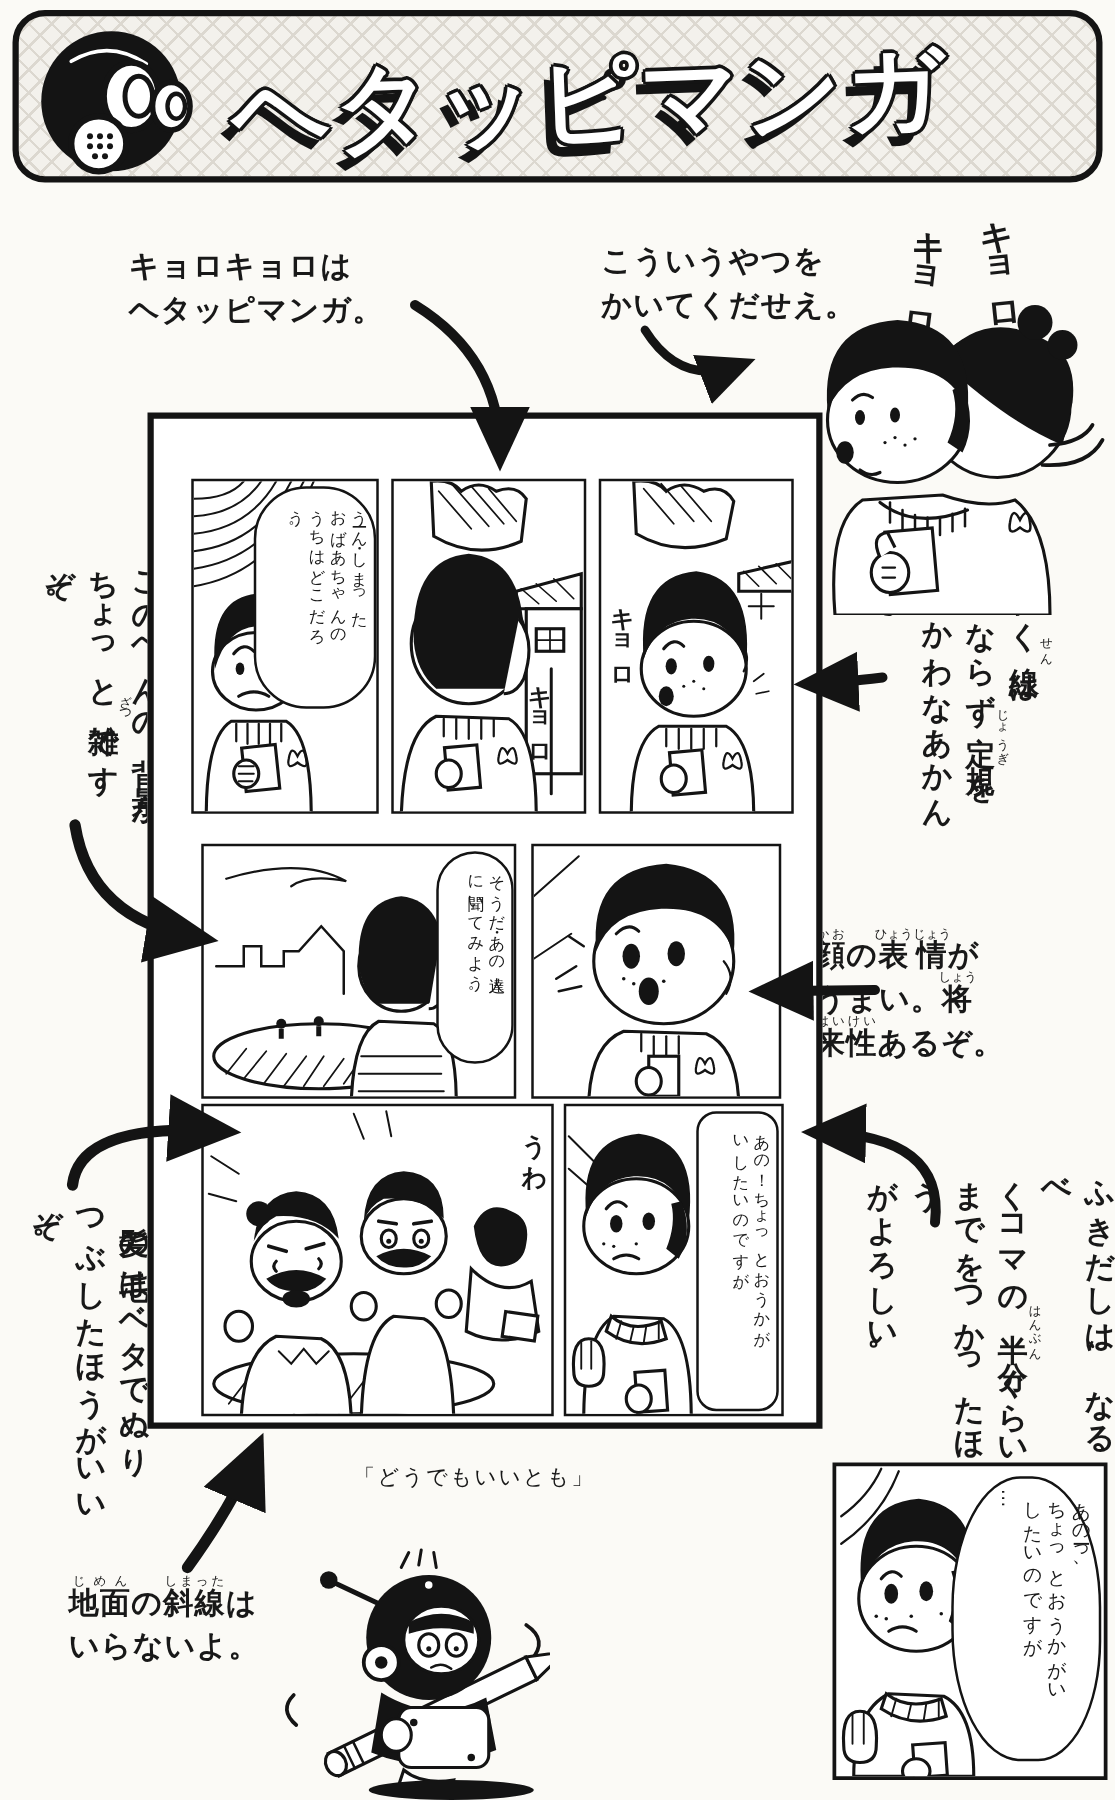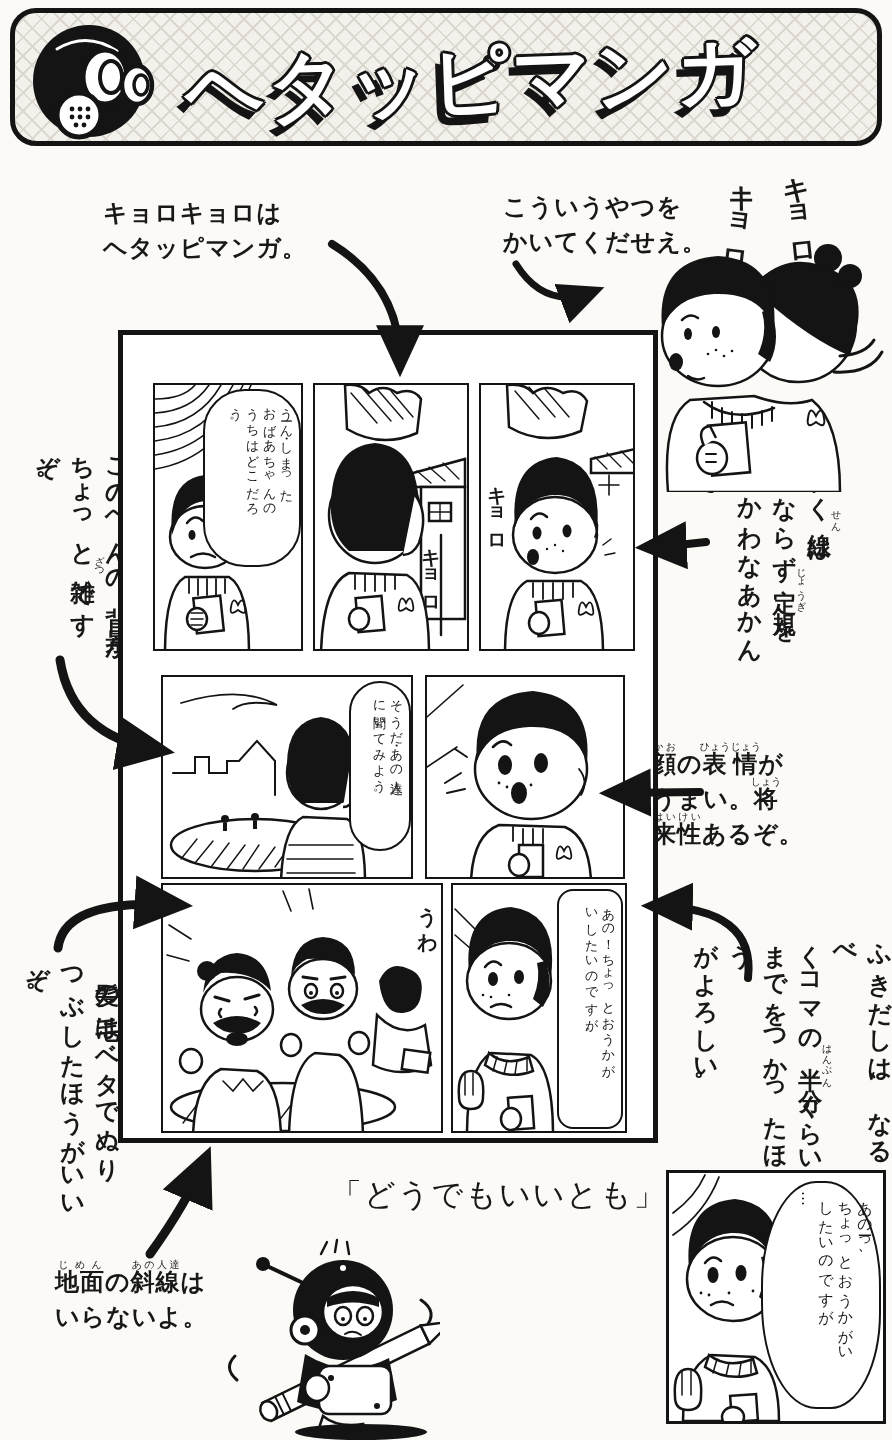--- a/index.html
+++ b/index.html
@@ -43,21 +43,21 @@
   .sidepanel { left:666px; top:1170px; width:220px; height:254px; border:3.5px solid #141414; background:#fff; overflow:hidden; }
 
   .bubble {
     position:absolute; background:#fff; border:2.5px solid #141414;
     white-space:pre-line; writing-mode:vertical-rl; text-orientation:mixed;
     line-height:1.3; padding:8px 5px; letter-spacing:1px;
   }
   .cloud { border-radius:42px; }
   .round { border-radius:46% 46% 42% 46%; }
 
-  .credit { font-size:31px; letter-spacing:2px; line-height:1.7;margin-left:48px; }
+  .credit { font-size:17px; letter-spacing:2px; line-height:1.7; }
   .credit .l2 { margin-left:56px; }
 
   svg .ln { stroke:#141414; stroke-width:2.5; fill:none; stroke-linecap:round; }
   svg .fw { fill:#fff; stroke:#141414; stroke-width:2.5; }
   svg .fb { fill:#141414; stroke:none; }
   .arrows { pointer-events:none; left:0; top:0; }
 </style>
 </head>
 <body>
 
@@ -79,41 +79,41 @@
         <circle cx="61" cy="98" r="2.4"></circle>
       <circle cx="49" cy="106" r="2.4"></circle>
         <circle cx="57" cy="106" r="2.4"></circle>
     </g>
   </svg>
   <div class="masthead-title">ヘタッピマンガ</div>
 </div>
 
 <div class="abs note" style="left:103px; top:196px;">キョロキョロは
 ヘタッピマンガ。</div>
-<div class="abs note" style="left:503px; top:192px;font-family:Liberation Mono, monospace;">こういうやつを
+<div class="abs note" style="left:481px; top:192px;">こういうやつを
 かいてくだせえ。</div>
 
 <div class="abs sfx" style="left:722px; top:166px; font-size:27px; transform:rotate(7deg);">キョロ</div>
 <div class="abs sfx" style="left:780px; top:158px; font-size:27px; transform:rotate(-6deg);">キョロ</div>
 
 <div class="abs note v" style="left:30px;  top:440px; height:235px;">このへんの<ruby>背景<rt>はいけい</rt></ruby>が
 ちょっと<ruby>雑<rt>ざつ</rt></ruby>ですぞ。</div>
 <div class="abs note v" style="left:697px; top:452px; height:230px;">わく<ruby>線<rt>せん</rt></ruby>は
 かならず<ruby>定規<rt>じょうぎ</rt></ruby>を
 つかわなあかんよ。</div>
 <div class="abs note" style="left:652px; top:742px; width:200px;"><ruby>顔<rt>かお</rt></ruby>の<ruby>表情<rt>ひょうじょう</rt></ruby>が
 うまい。<ruby>将<rt>しょう</rt></ruby>
 <ruby>来性<rt>はいけい</rt></ruby>あるぞ。</div>
 <div class="abs note v" style="left:688px; top:928px; height:240px;">ふきだしは、なるべ
 くコマの<ruby>半分<rt>はんぶん</rt></ruby>ぐらい
 までをつかったほう
 がよろしい。</div>
 <div class="abs note v" style="left:20px;  top:952px; height:280px;"><ruby>髪<rt>かみ</rt></ruby>の<ruby>毛<rt>け</rt></ruby>はベタでぬり
 つぶしたほうがいいぞ。</div>
-<div class="abs note" style="left:55px;  top:1260px;"><ruby>地面<rt>じめん</rt></ruby>の<ruby>斜線<rt>あの人達</rt></ruby>は
+<div class="abs note" style="left:55px;  top:1260px;"><ruby>地面<rt>じめん</rt></ruby>の<ruby>斜線<rt>しまった</rt></ruby>は
 いらないよ。</div>
 
 <svg class="abs" style="left:612px;top:196px" width="278" height="296" viewBox="0 0 278 296">
 
   <circle cx="186" cy="128" r="58" class="fw" stroke-width="3"></circle>
   <path d="M140,92 q36,-44 88,-14 q22,14 18,48 l-8,34 q-44,-18 -98,-68 z" class="fb"></path>
   <circle cx="216" cy="62" r="14" class="fb"></circle>
     <circle cx="238" cy="80" r="12" class="fb"></circle>
 
   <path d="M228,160 q26,-2 34,-16" class="ln" style="stroke-width:3"></path>

